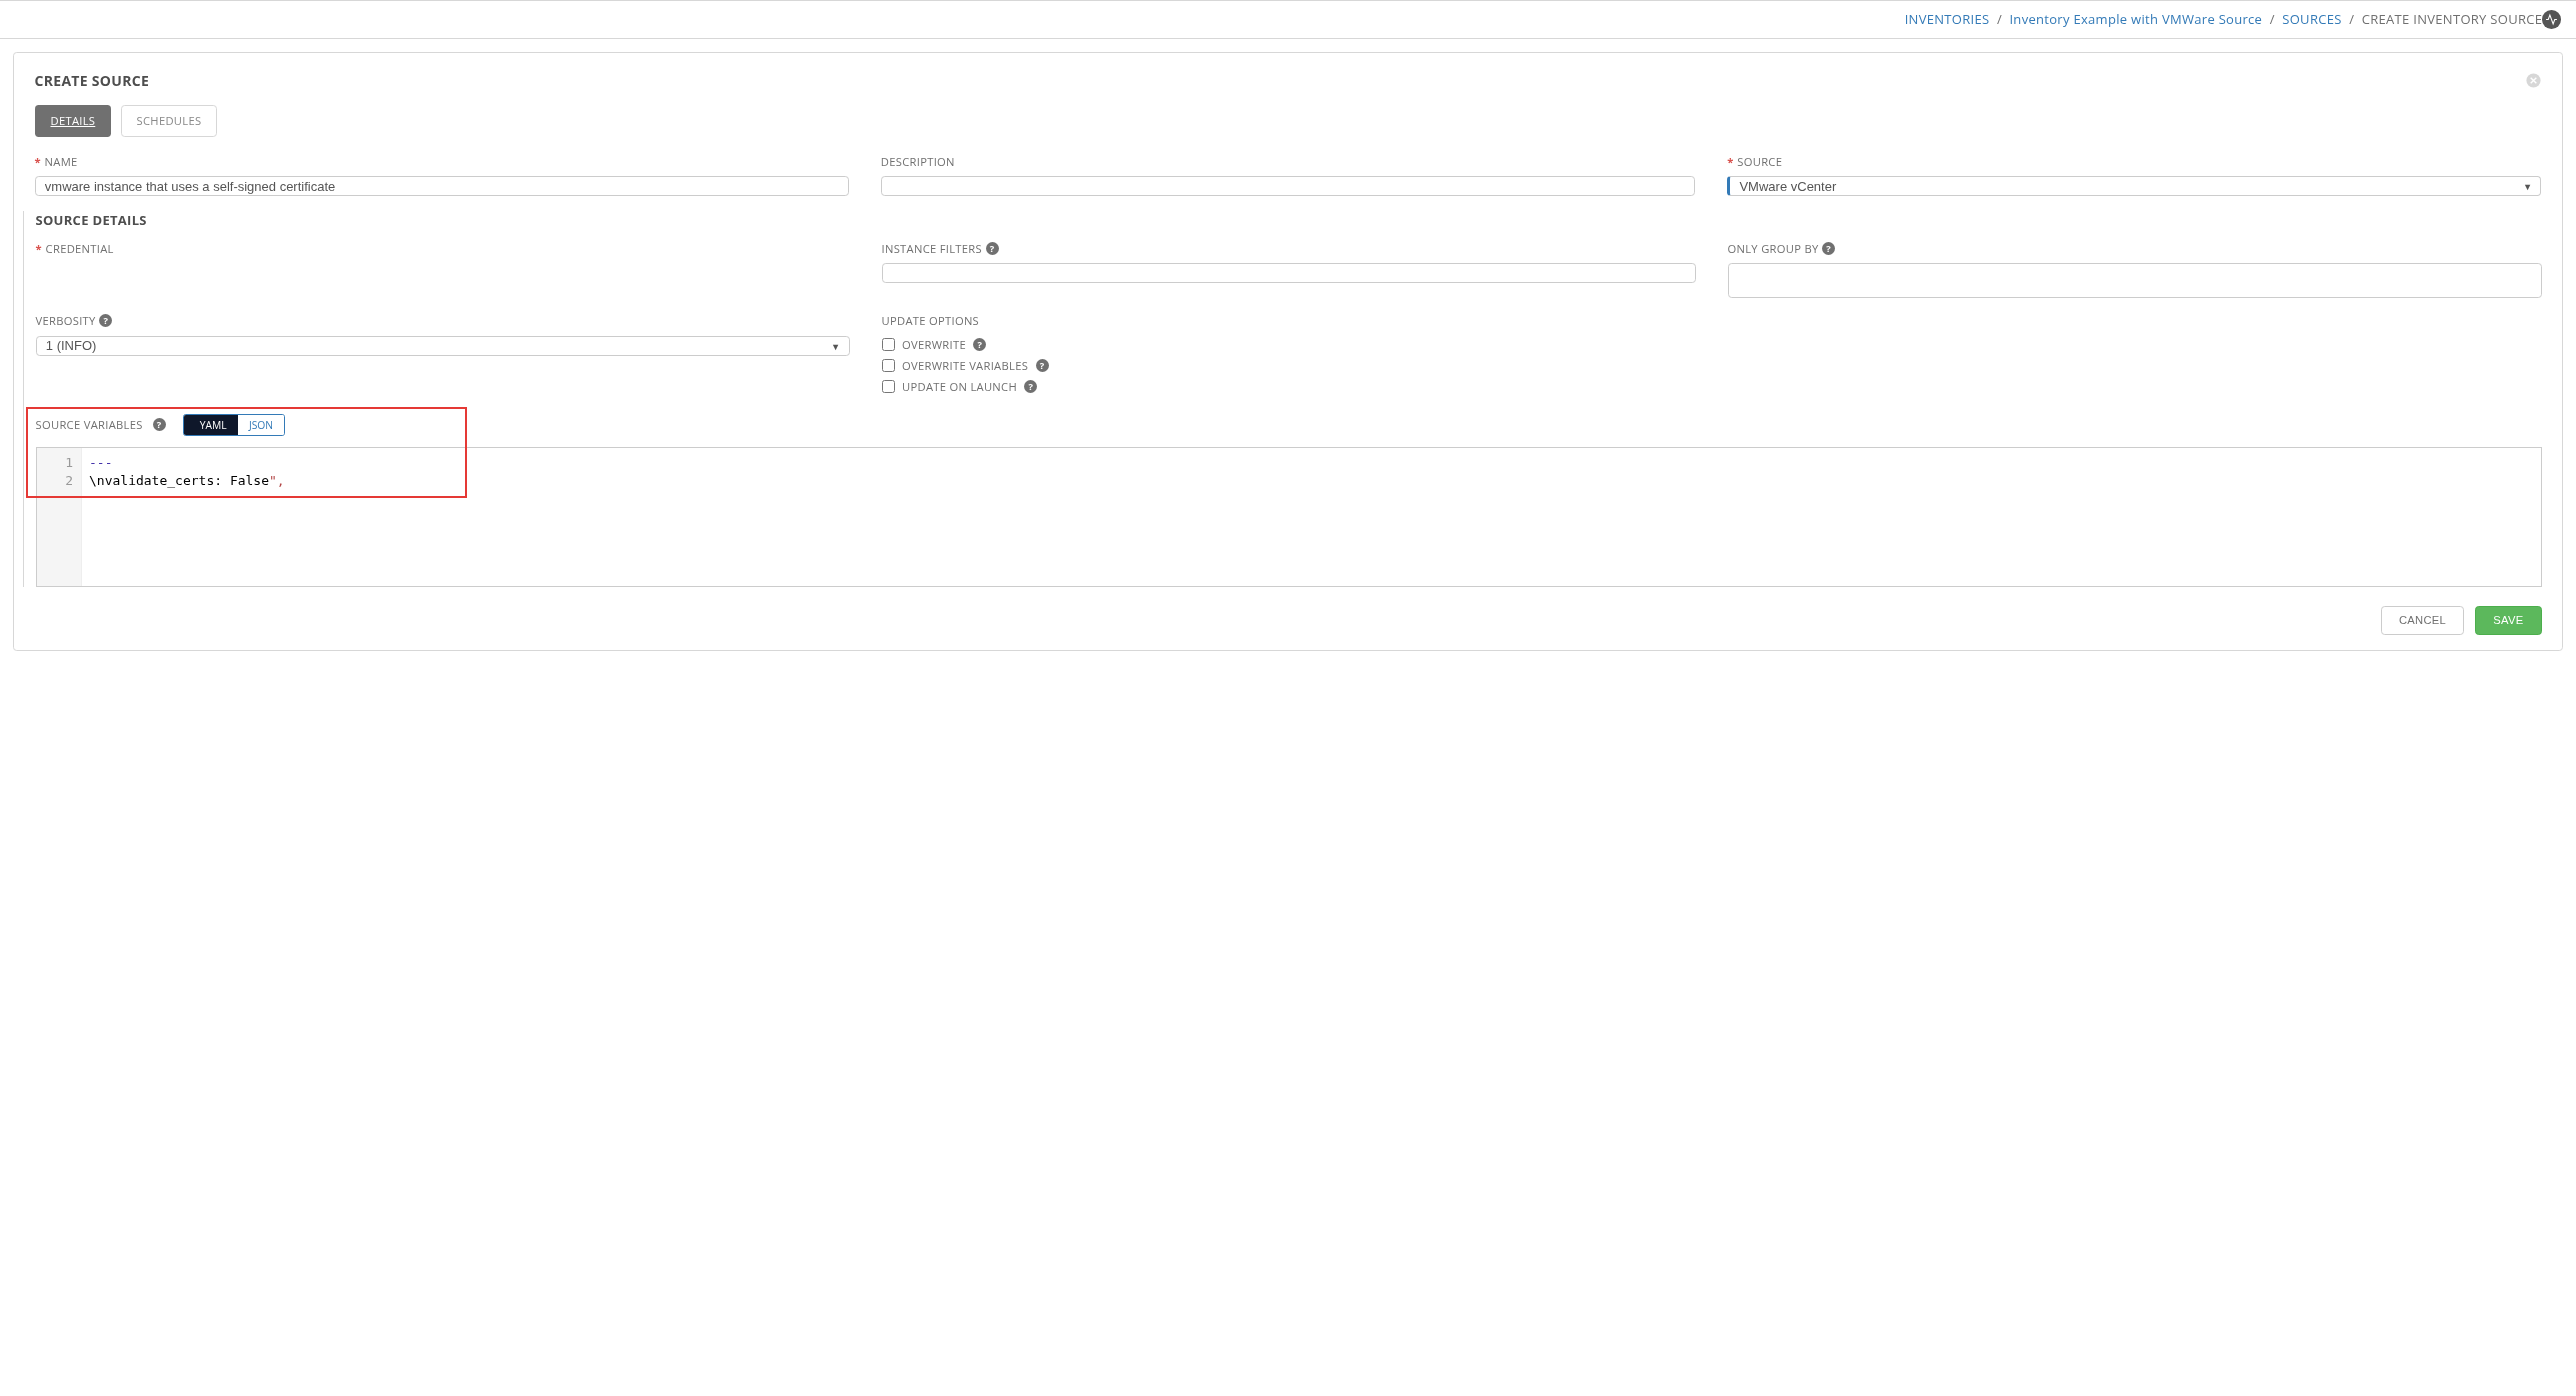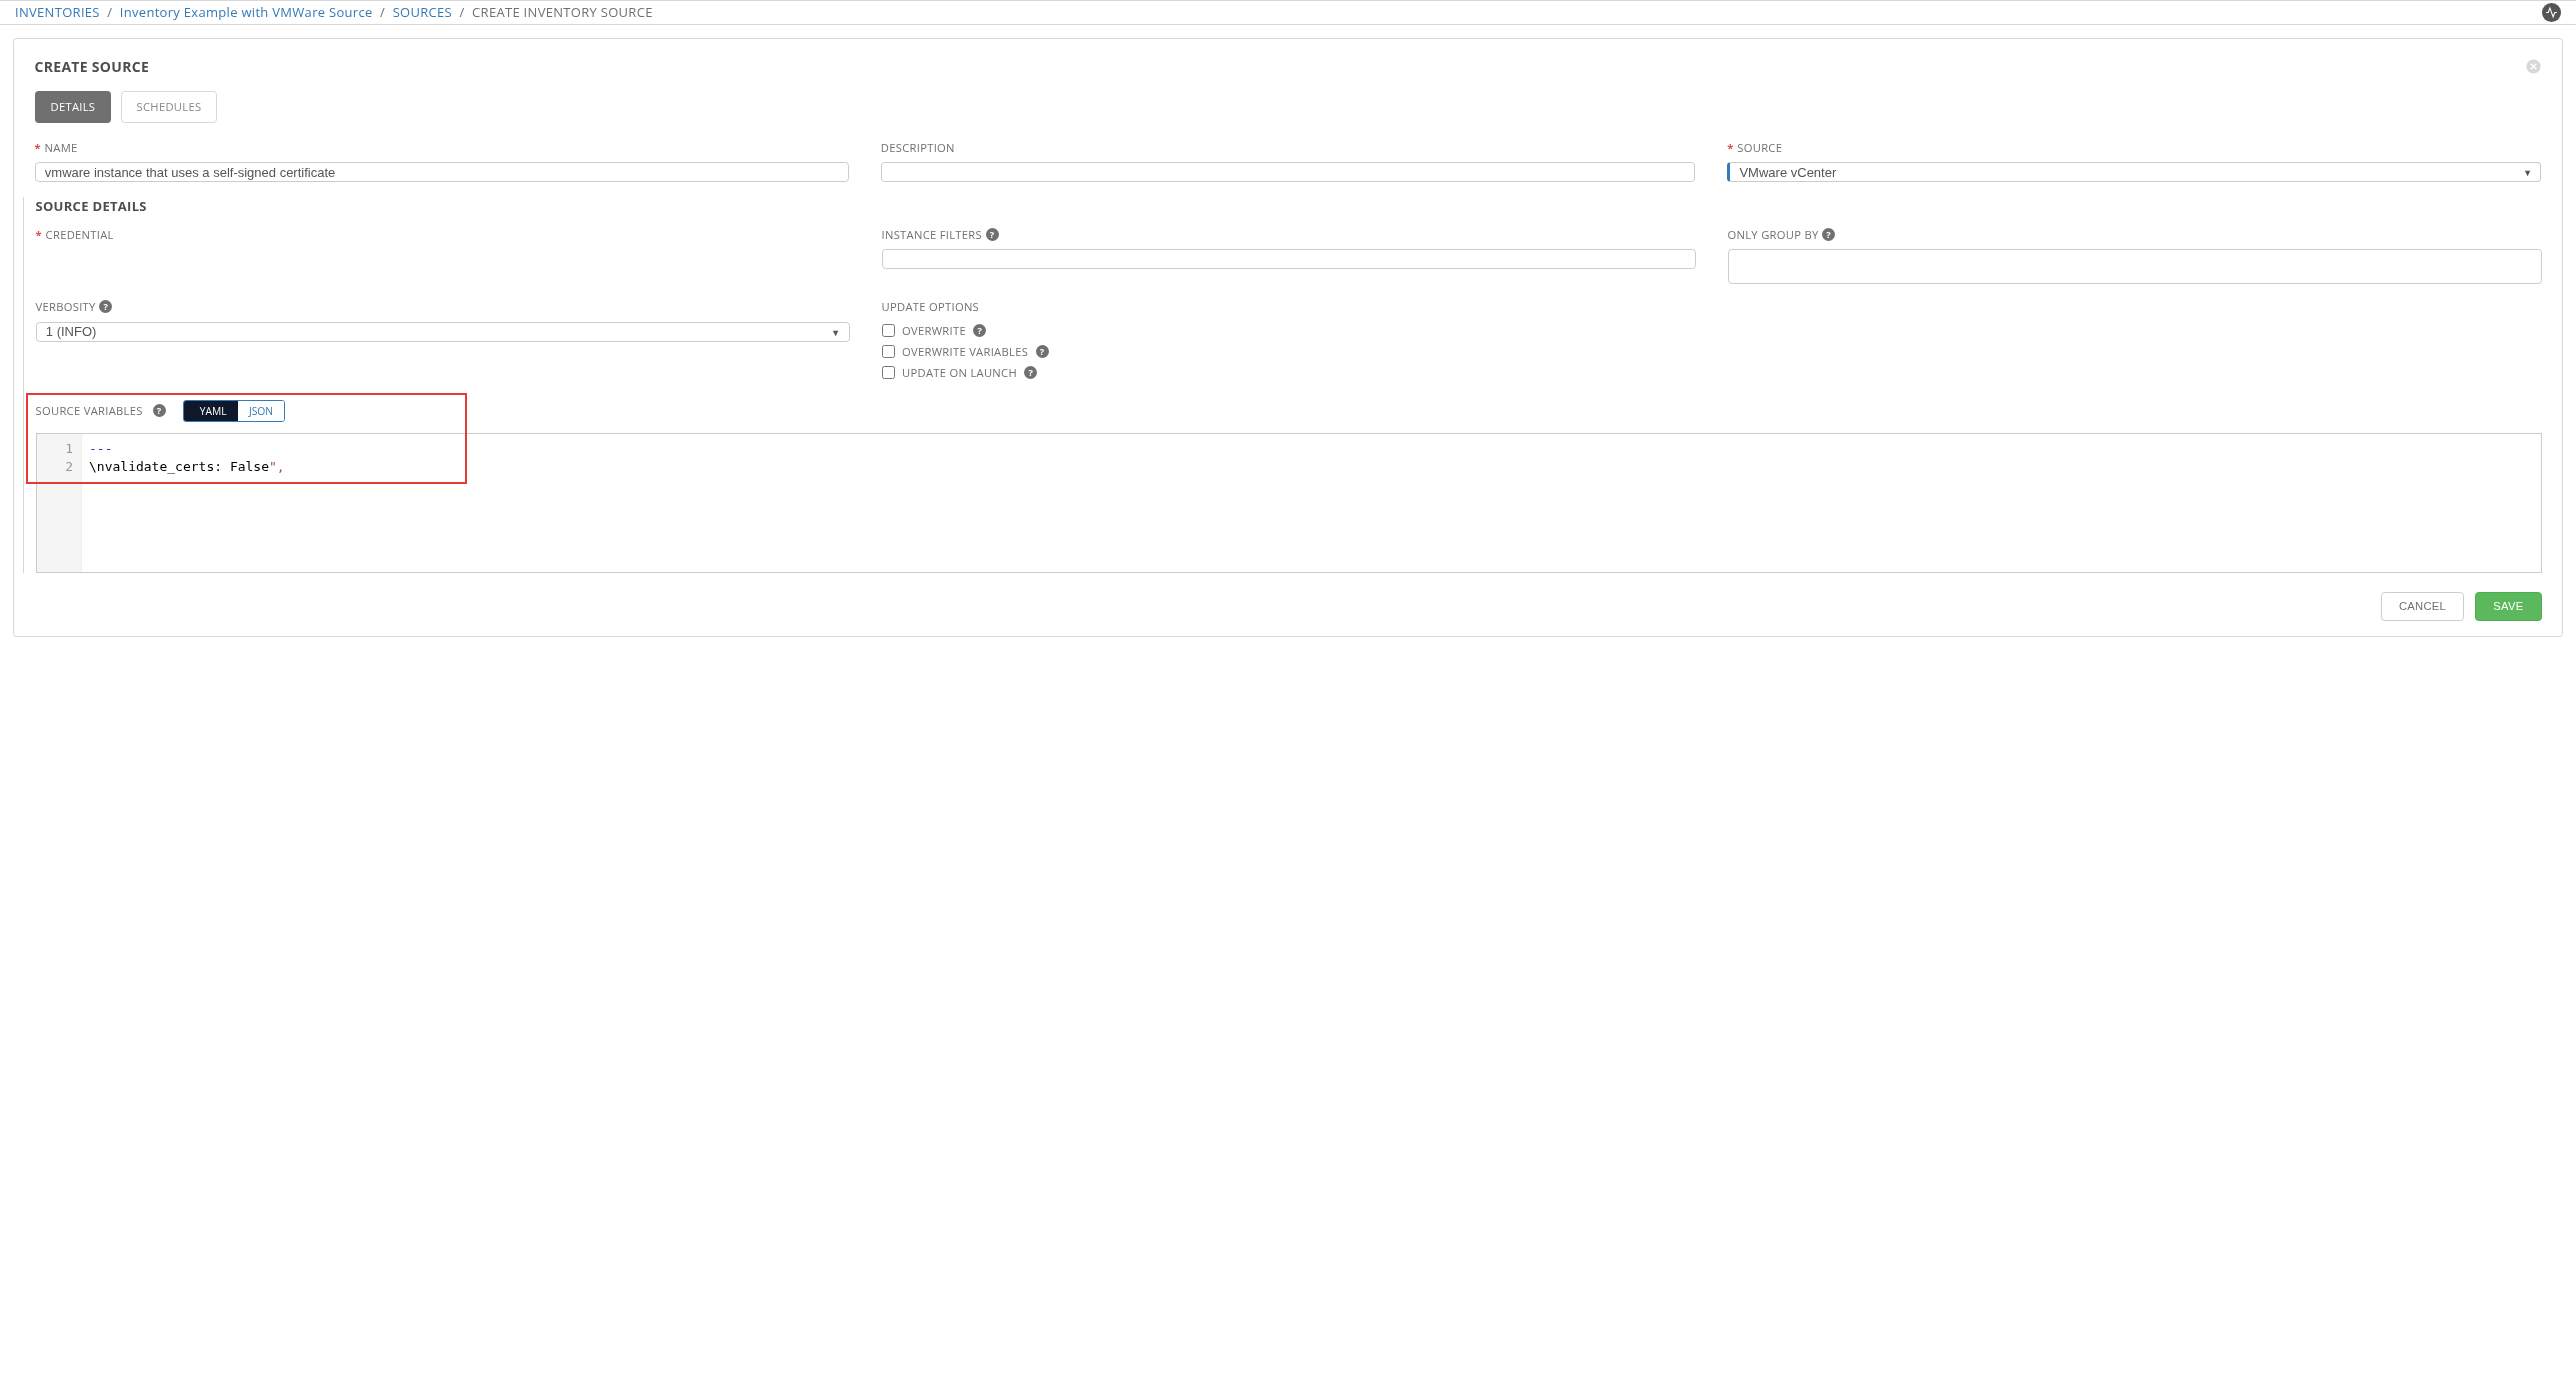--- a/index.html
+++ b/index.html
@@ -9,24 +9,24 @@
     }
     body {
       font-family: -apple-system, BlinkMacSystemFont, "Segoe UI", "Open Sans", sans-serif;
       background: #ffffff;
       color: #161b1f;
       font-size: 12px;
     }
     .breadcrumb-bar {
       border-top: 0.9px solid #d7d7d7;
       border-bottom: 0.9px solid #d7d7d7;
-      padding: 2px 15px;
-      display: flex;
-      align-items: center;
-      justify-content: space-between;
+      padding: 9px 15px;
+      display: flex;
+      align-items: center;
+      justify-content: flex-end;
     }
     .breadcrumb {
       display: flex;
       align-items: center;
       gap: 5.6px;
       font-size: 13px;
       color: #707070;
       text-transform: uppercase;
       letter-spacing: 0.3px;
     }
@@ -89,20 +89,21 @@
       border-radius: 3.7px;
       font-size: 11.2px;
       text-transform: uppercase;
       letter-spacing: 0.3px;
       cursor: pointer;
       border: 0.9px solid transparent;
     }
     .tab.active {
       background: #707070;
       color: #fff;
+      text-decoration: underline;
     }
     .tab.inactive {
       background: #fff;
       color: #888;
       border: 0.9px solid #d7d7d7;
     }
     .form-row {
       display: flex;
       gap: 32px;
       margin-bottom: 15px;

